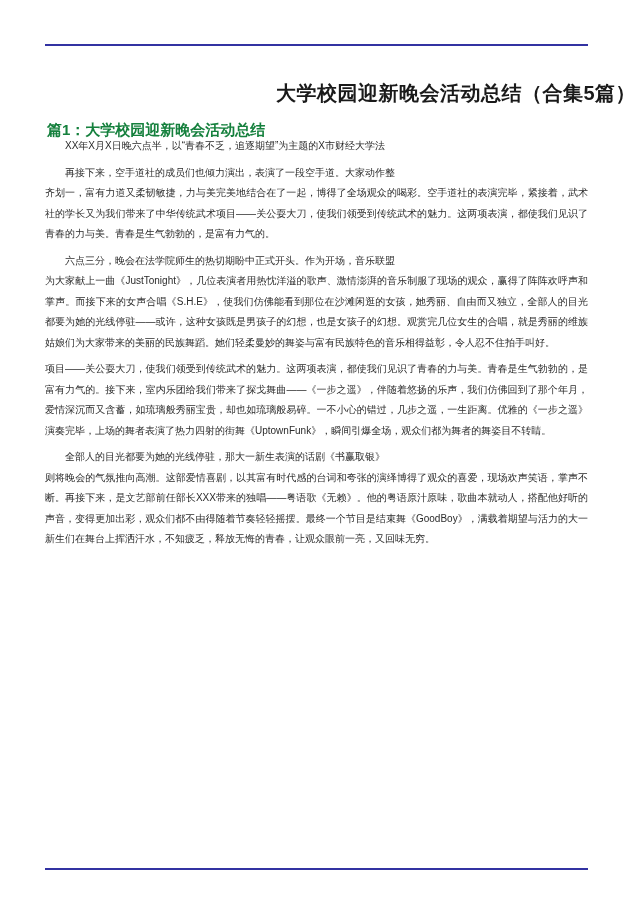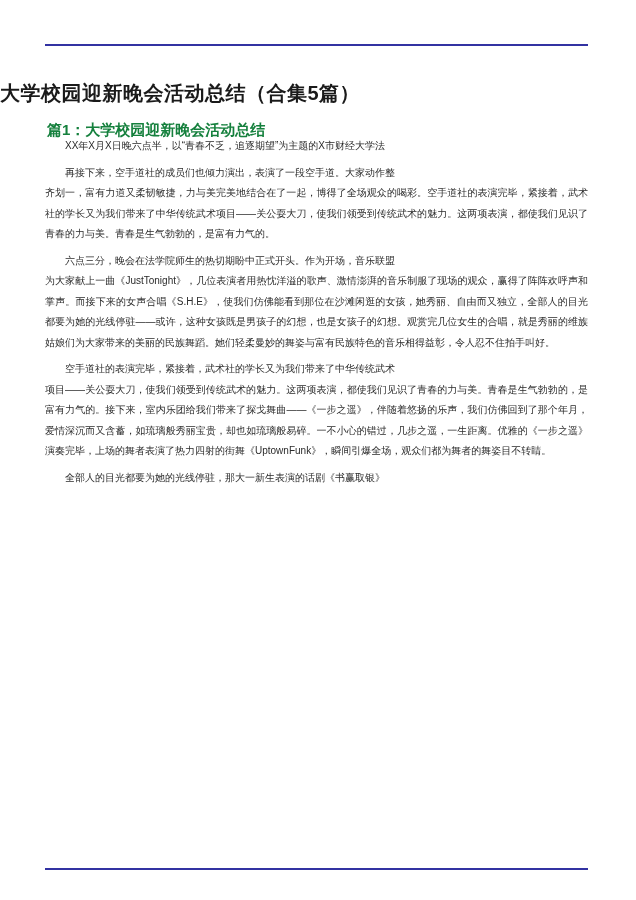--- a/index.html
+++ b/index.html
@@ -23,21 +23,21 @@
     border-top: 2px solid #3232a2;
   }
   .rule-top { top: 44px; }
   .rule-bottom { top: 868px; }
   .doc-title {
     position: absolute;
     top: 80px;
     left: 0;
     width: 100%;
     margin: 0;
-    text-align: left;
+    text-align: right;
     font-size: 20px;
     font-weight: bold;
     color: #1a1a1a;
     letter-spacing: 0.5px;
   }
   .section-heading {
     position: absolute;
     top: 121px;
     left: 47px;
     margin: 0;
@@ -83,26 +83,26 @@
       <span class="first-line">再接下来，空手道社的成员们也倾力演出，表演了一段空手道。大家动作整</span>
       <span class="para-rest">齐划一，富有力道又柔韧敏捷，力与美完美地结合在了一起，博得了全场观众的喝彩。空手道社的表演完毕，紧接着，武术社的学长又为我们带来了中华传统武术项目——关公耍大刀，使我们领受到传统武术的魅力。这两项表演，都使我们见识了青春的力与美。青春是生气勃勃的，是富有力气的。</span>
     </p>
 
     <p class="para">
       <span class="first-line">六点三分，晚会在法学院师生的热切期盼中正式开头。作为开场，音乐联盟</span>
       <span class="para-rest">为大家献上一曲《JustTonight》，几位表演者用热忱洋溢的歌声、激情澎湃的音乐制服了现场的观众，赢得了阵阵欢呼声和掌声。而接下来的女声合唱《S.H.E》，使我们仿佛能看到那位在沙滩闲逛的女孩，她秀丽、自由而又独立，全部人的目光都要为她的光线停驻——或许，这种女孩既是男孩子的幻想，也是女孩子的幻想。观赏完几位女生的合唱，就是秀丽的维族姑娘们为大家带来的美丽的民族舞蹈。她们轻柔曼妙的舞姿与富有民族特色的音乐相得益彰，令人忍不住拍手叫好。</span>
     </p>
 
     <p class="para">
-      <span class="first-line">空手道社的表演完毕，紧接着，武术社的学长又为我们带来了中华传统武术</span>
       <span class="para-rest">项目——关公耍大刀，使我们领受到传统武术的魅力。这两项表演，都使我们见识了青春的力与美。青春是生气勃勃的，是富有力气的。接下来，室内乐团给我们带来了探戈舞曲——《一步之遥》，伴随着悠扬的乐声，我们仿佛回到了那个年月，爱情深沉而又含蓄，如琉璃般秀丽宝贵，却也如琉璃般易碎。一不小心的错过，几步之遥，一生距离。优雅的《一步之遥》演奏完毕，上场的舞者表演了热力四射的街舞《UptownFunk》，瞬间引爆全场，观众们都为舞者的舞姿目不转睛。</span>
     </p>
 
     <p class="para">
       <span class="first-line">全部人的目光都要为她的光线停驻，那大一新生表演的话剧《书赢取银》</span>
+      <span class="para-rest">则将晚会的气氛推向高潮。这部爱情喜剧，以其富有时代感的台词和夸张的演绎博得了观众的喜爱，现场欢声笑语，掌声不断。再接下来，是文艺部前任部长XXX带来的独唱——粤语歌《无赖》。他的粤语原汁原味，歌曲本就动人，搭配他好听的声音，变得更加出彩，观众们都不由得随着节奏轻轻摇摆。最终一个节目是结束舞《GoodBoy》，满载着期望与活力的大一新生们在舞台上挥洒汗水，不知疲乏，释放无悔的青春，让观众眼前一亮，又回味无穷。</span>
     </p>
 
 
   </div>
 
   <div class="rule rule-bottom"></div>
 
 </div>
 
 </body></html>

